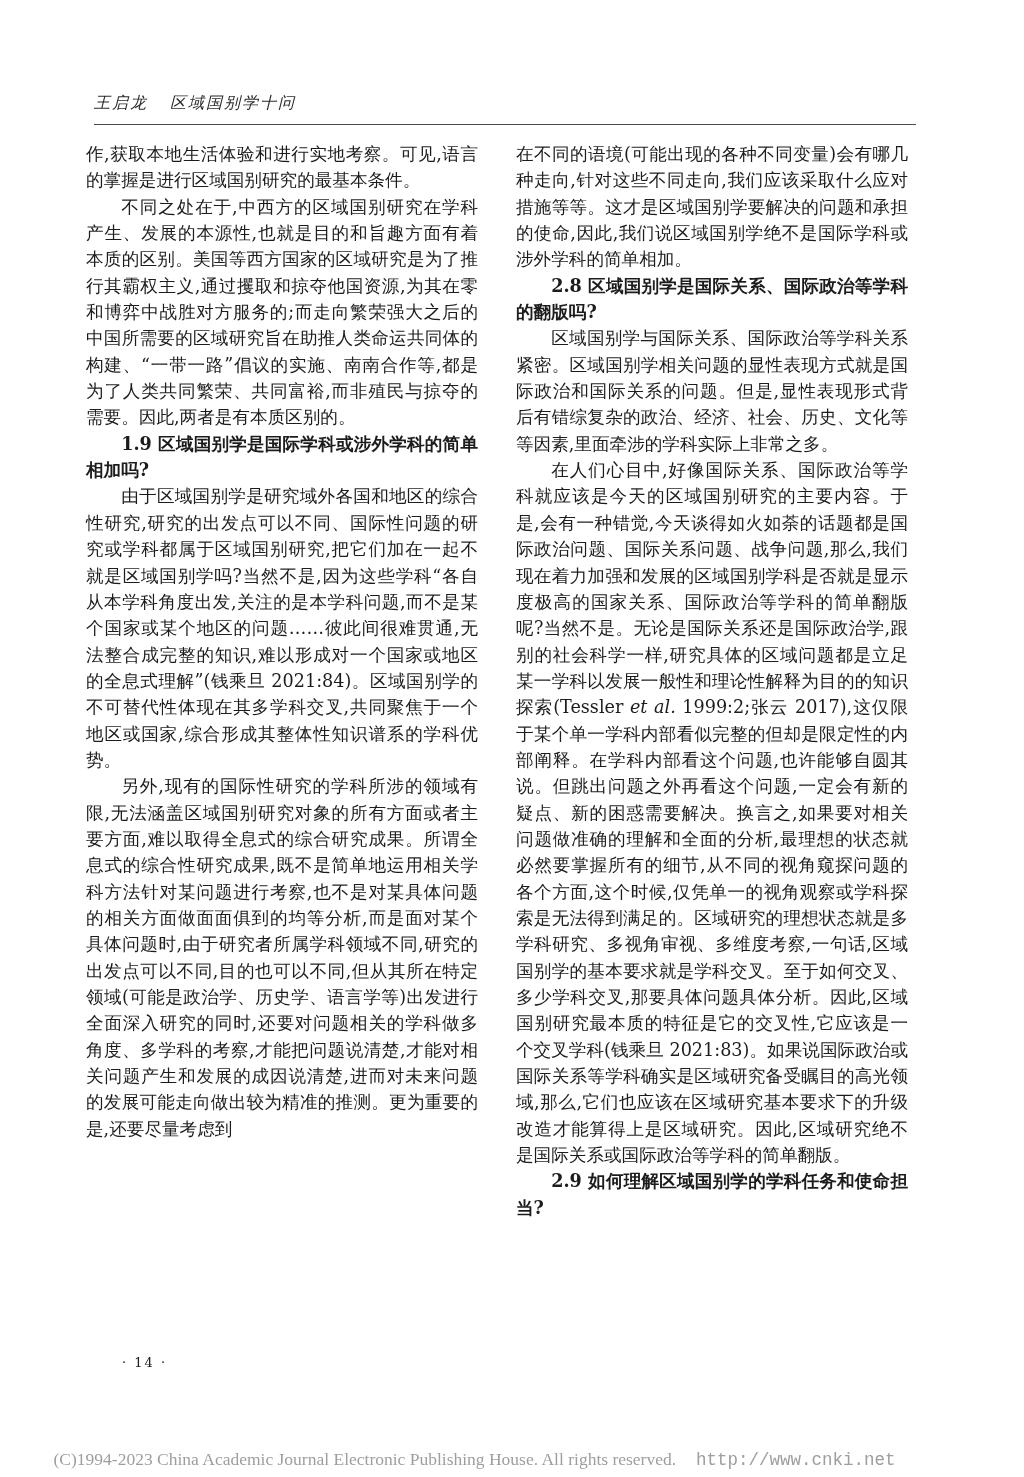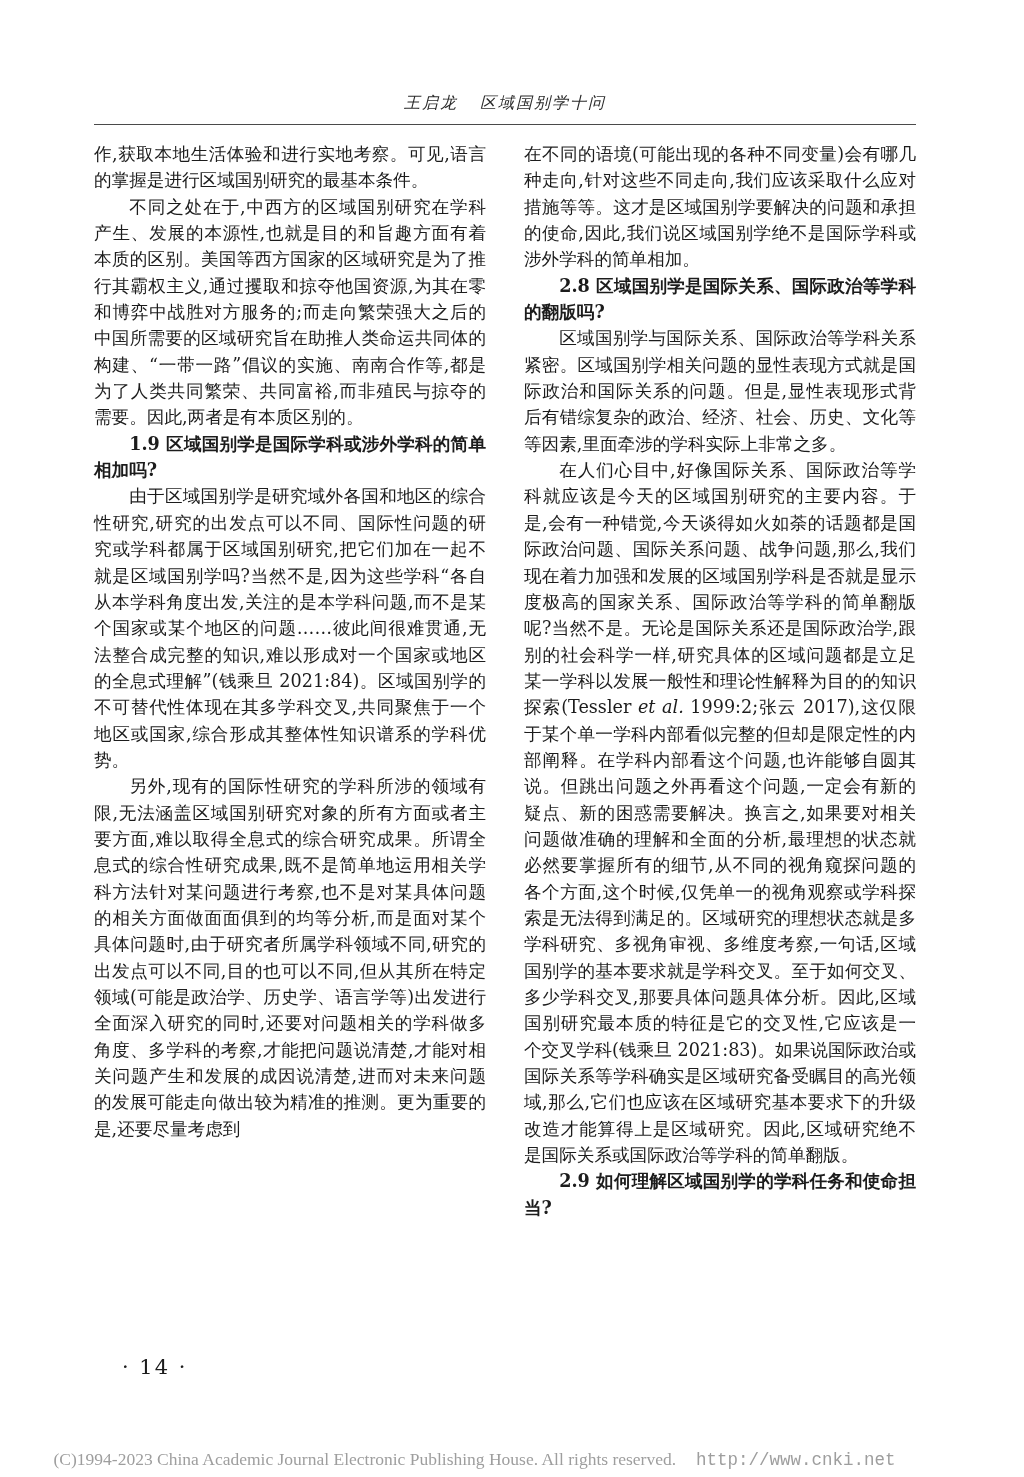--- a/index.html
+++ b/index.html
@@ -14,41 +14,40 @@
     background: #ffffff;
     font-family: "DejaVu Serif", "Liberation Serif", serif;
     color: #1c1c1c;
     overflow: hidden;
   }
   .running-head {
     position: absolute;
     top: 93px;
     left: 94px;
     width: 822px;
-    text-align: center;
     font-size: 16px;
     font-style: italic;
     color: #2a2a2a;
     letter-spacing: 2px;
   }
   .running-head .author {
     margin-right: 22px;
   }
   .head-rule {
     position: absolute;
     top: 124px;
     left: 94px;
     width: 822px;
     height: 1px;
     background: #4a4a4a;
   }
   .content {
     position: absolute;
     top: 141px;
-    left: 94px;
+    left: 86px;
     width: 822px;
     display: flex;
     gap: 38px;
   }
   .col {
     width: 392px;
   }
   .col p {
     margin: 0;
     font-size: 17.6px;
@@ -68,21 +67,21 @@
     line-height: 0;
     vertical-align: super;
   }
   .col p i {
     font-style: italic;
   }
   .page-number {
     position: absolute;
     top: 1355px;
     left: 122px;
-    font-size: 21px;
+    font-size: 13px;
     color: #1c1c1c;
     letter-spacing: 2px;
   }
   .copyright {
     position: absolute;
     top: 1428px;
     left: 36px;
     width: 960px;
     font-size: 17.5px;
     color: #9e9e9e;

